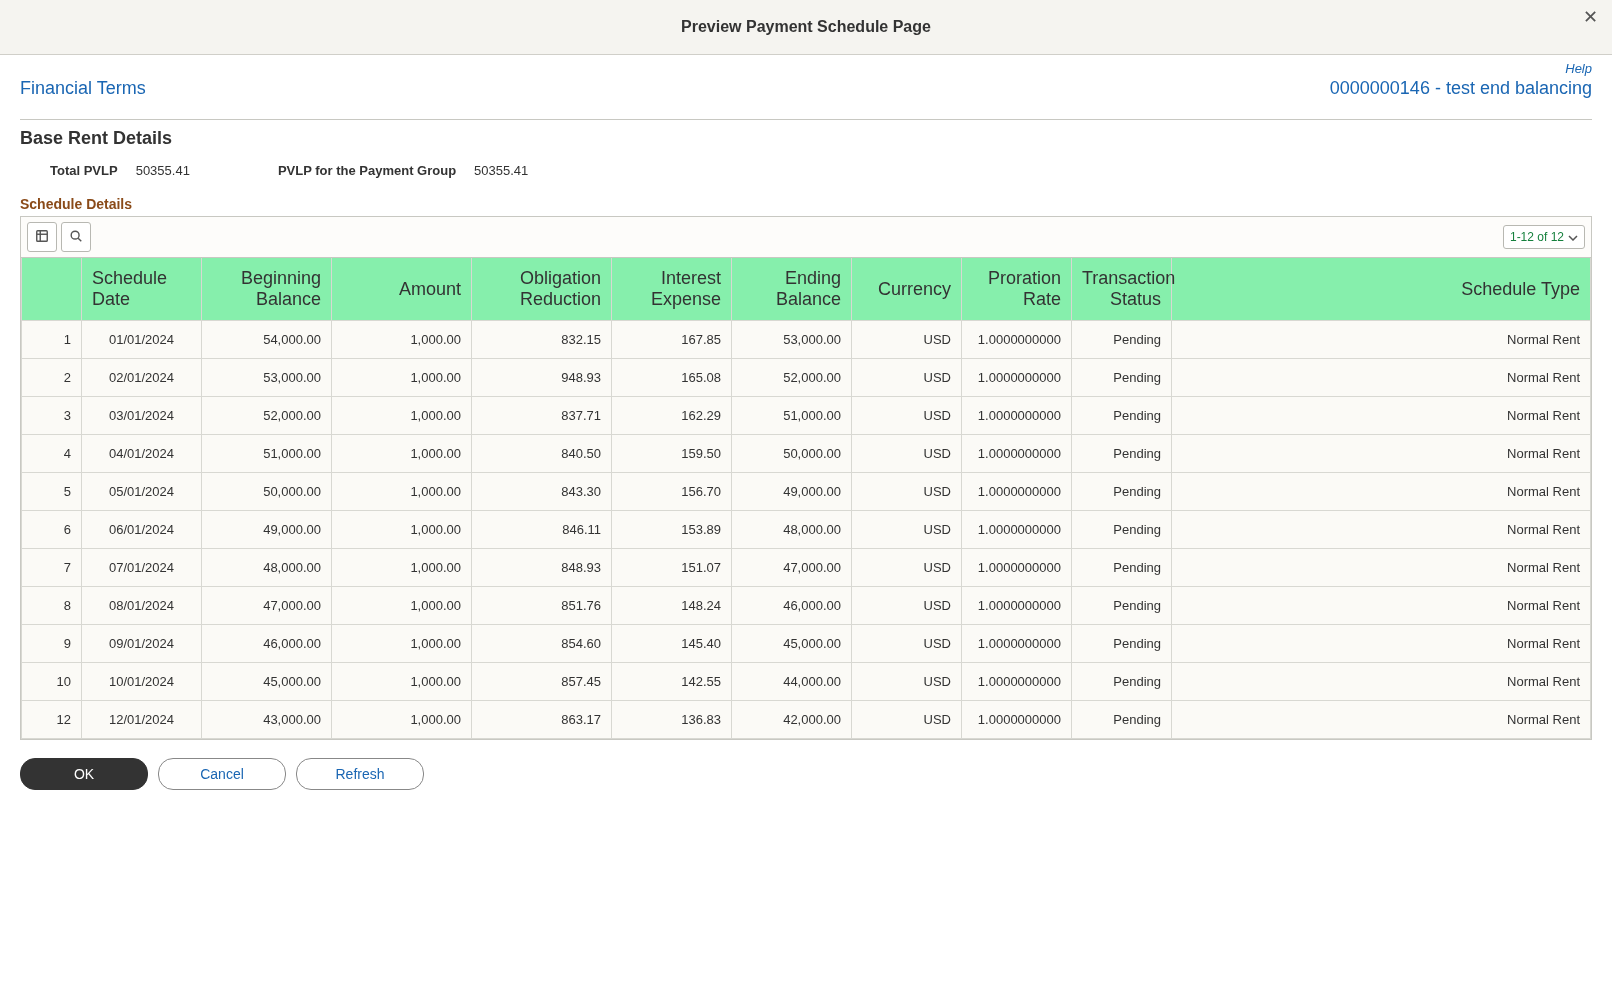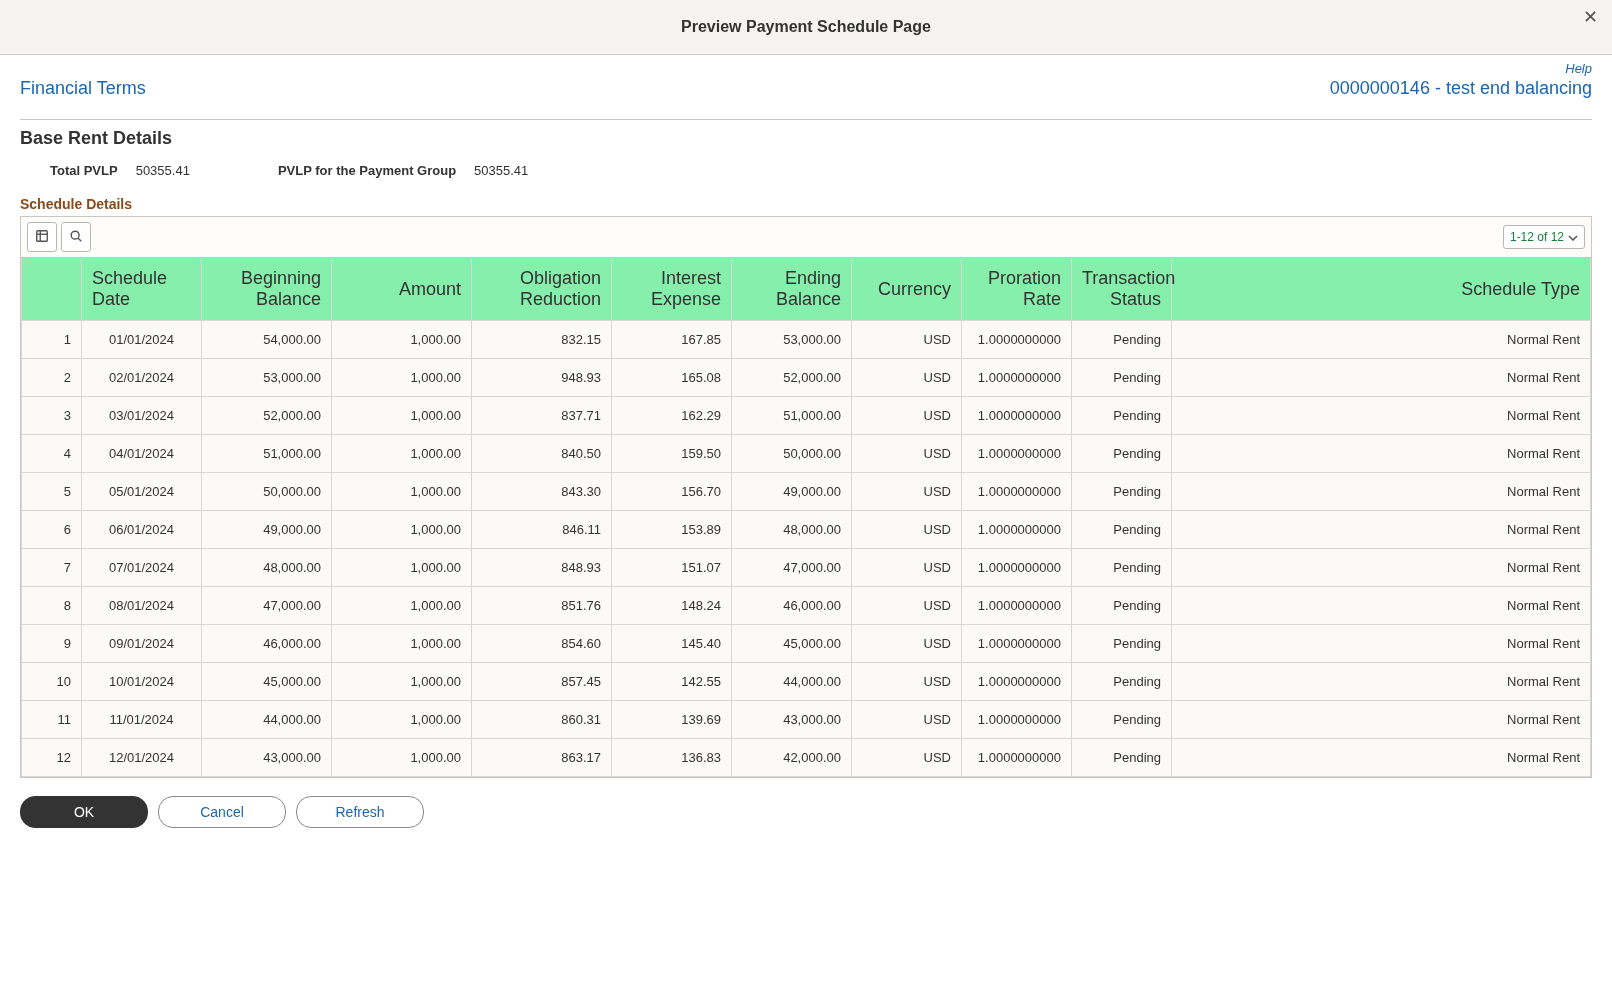--- a/index.html
+++ b/index.html
@@ -419,33 +419,20 @@
             <td>1,000.00</td>
             <td>857.45</td>
             <td>142.55</td>
             <td>44,000.00</td>
             <td>USD</td>
             <td>1.0000000000</td>
             <td>Pending</td>
             <td>Normal Rent</td>
           </tr>
           <tr>
-            <td>11</td>
-            <td class="left">11/01/2024</td>
-            <td>44,000.00</td>
-            <td>1,000.00</td>
-            <td>860.31</td>
-            <td>139.69</td>
-            <td>43,000.00</td>
-            <td>USD</td>
-            <td>1.0000000000</td>
-            <td>Pending</td>
-            <td>Normal Rent</td>
-          </tr>
-          <tr>
             <td>12</td>
             <td class="left">12/01/2024</td>
             <td>43,000.00</td>
             <td>1,000.00</td>
             <td>863.17</td>
             <td>136.83</td>
             <td>42,000.00</td>
             <td>USD</td>
             <td>1.0000000000</td>
             <td>Pending</td>

